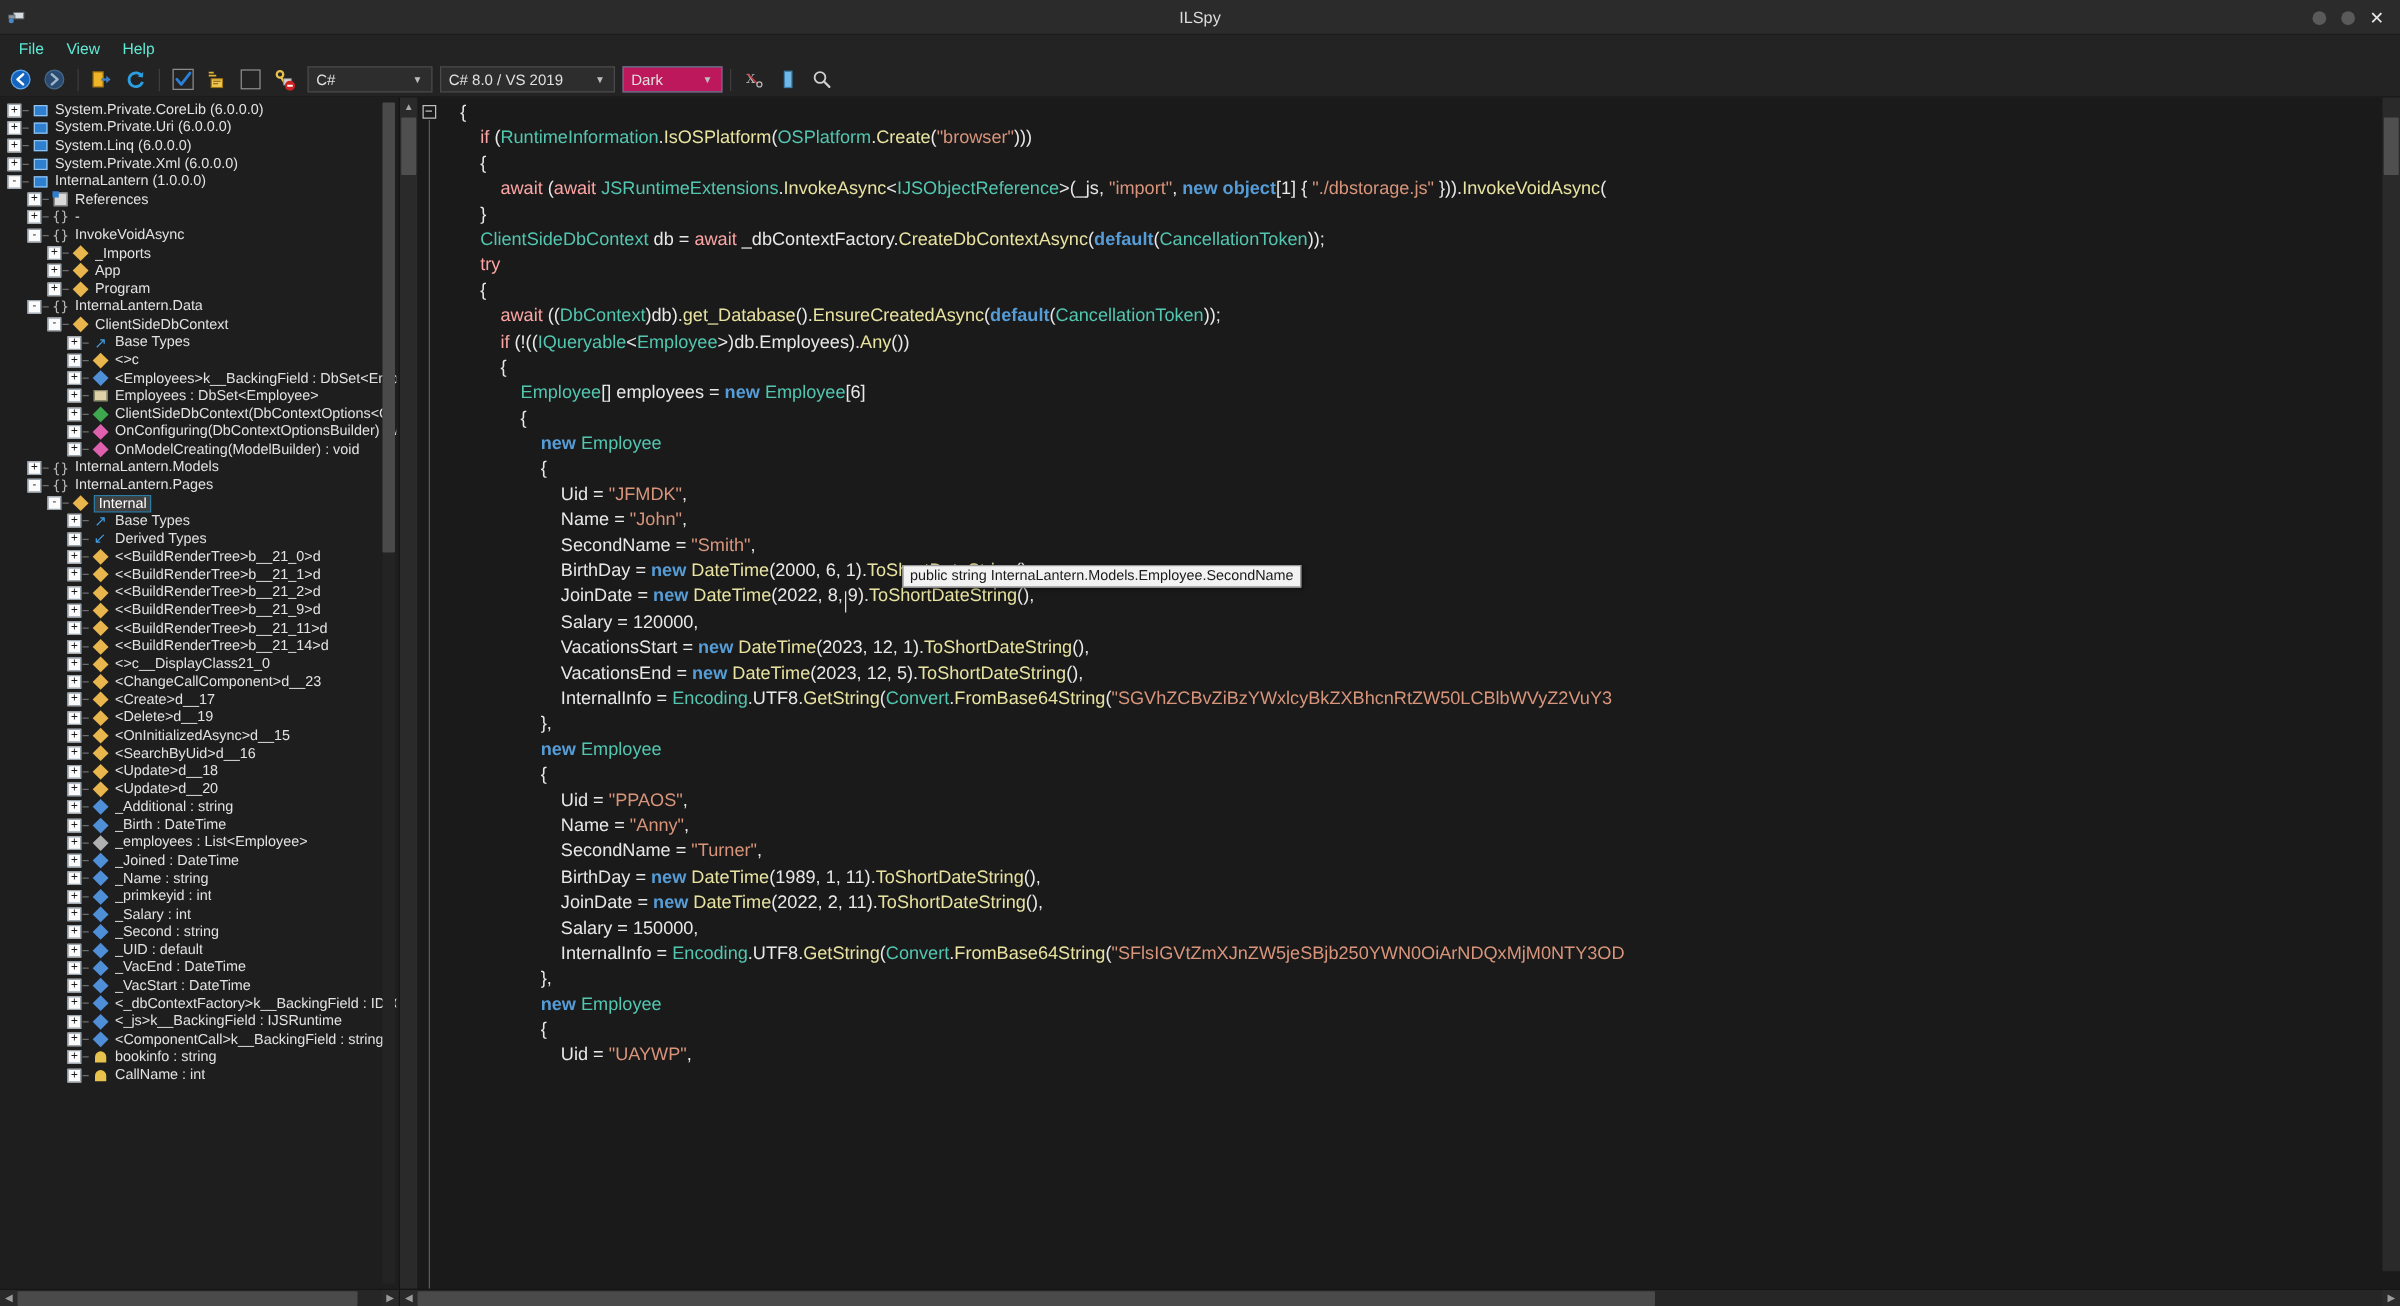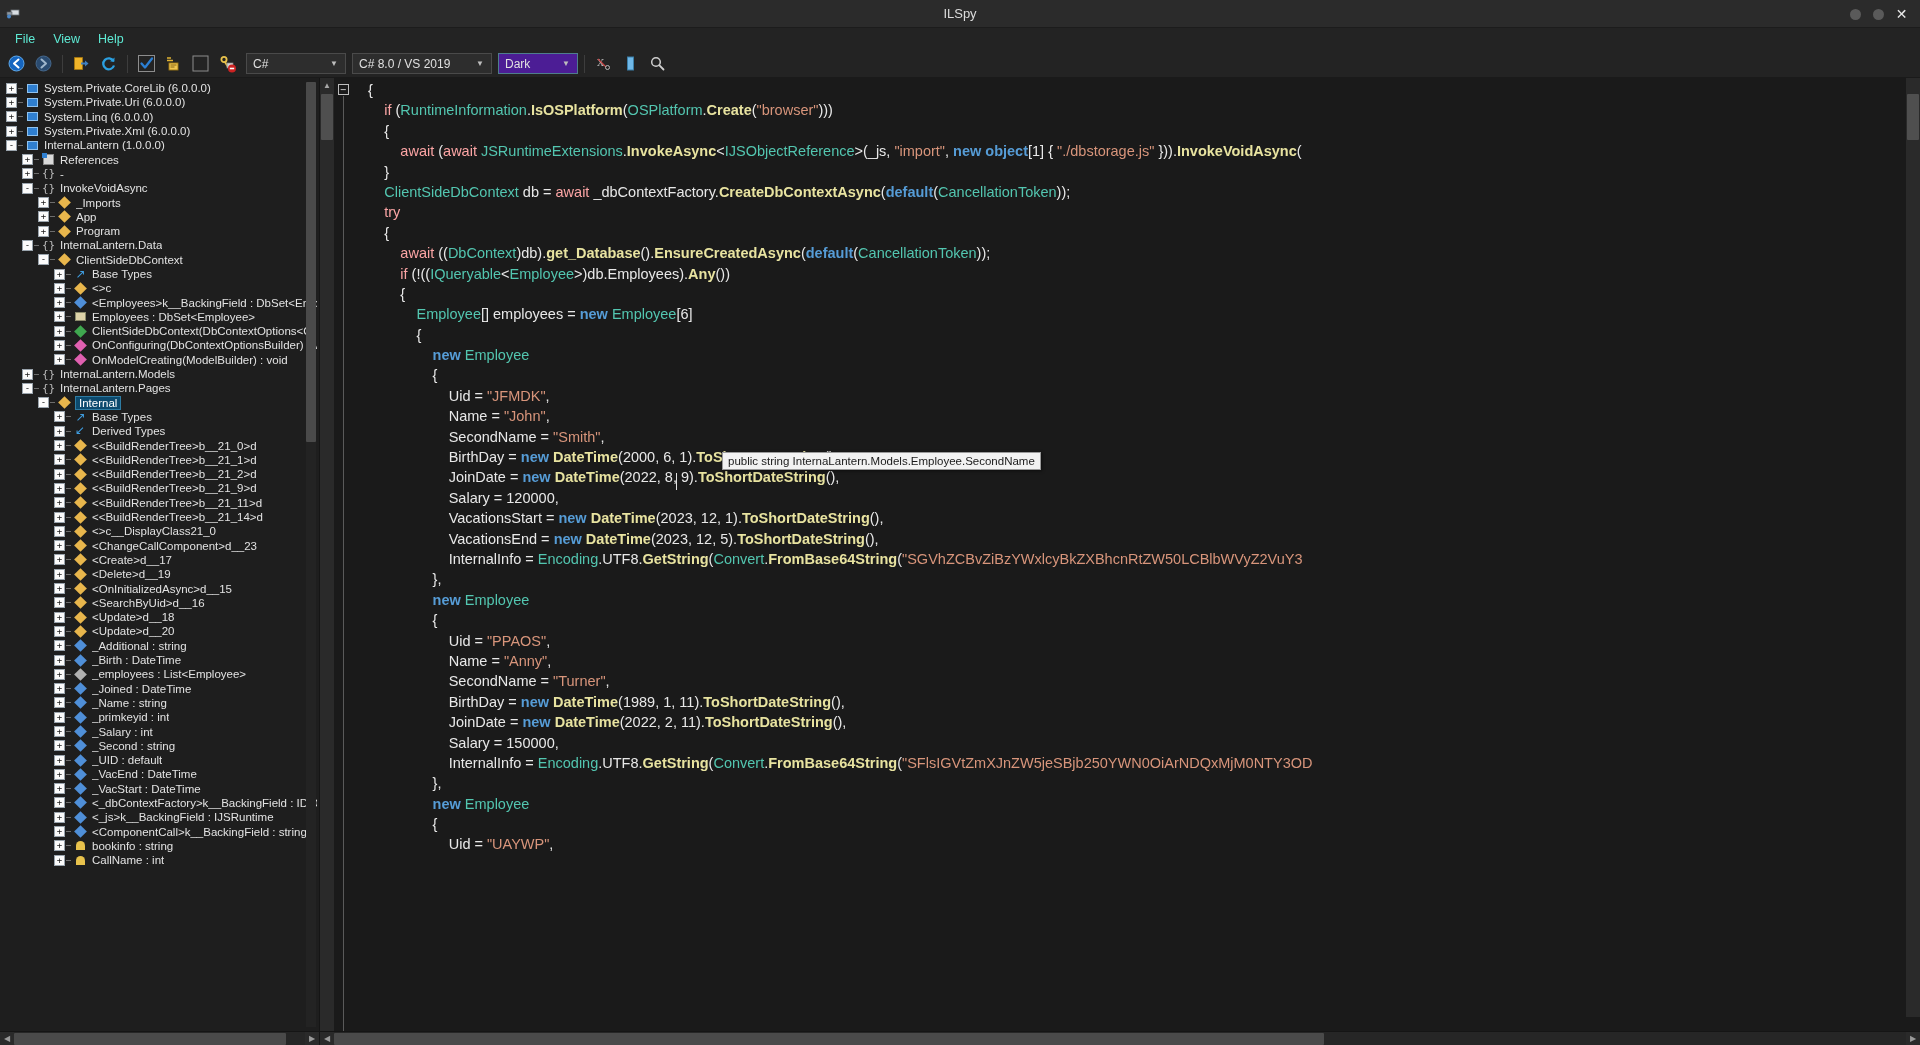--- a/index.html
+++ b/index.html
@@ -93,21 +93,21 @@
     margin-left: 4px;
     position: relative;
   }
   .combo .cb-text { flex: 1; white-space: nowrap; overflow: hidden; }
   .combo .cb-arrow {
     width: 14px; text-align: center;
     color: #bdbdbd; font-size: 8px; line-height: 1;
   }
   .combo.lang { width: 100px; }
   .combo.ver  { width: 140px; }
-  .combo.theme{ width: 80px; background:#4c1d95; border-color:#4f7d8c; }
+  .combo.theme{ width: 80px; background:#be185d; border-color:#4f7d8c; }
 
   
   .body {
     flex: 1 1 auto;
     display: flex;
     min-height: 0;
     background: #232323;
   }
 
   
@@ -149,21 +149,21 @@
   .dash { width: 5px; height: 1px; background: #6d6d6d; flex: 0 0 5px; margin-right: 2px;}
   .ticon {
     width: 15px; height: 13px;
     flex: 0 0 15px;
     margin-right: 4px;
     display: flex; align-items: center; justify-content: center;
     font-size: 10px;
   }
   .lbl { overflow: hidden; text-overflow: clip; text-align: right; }
   .trow.sel .lbl {
-    background: #0c4a6e;
+    background: #404040;
     outline: 1px solid #2e7ca3;
     padding: 0 3px;
     color: #ffffff;
   }
   
   .ic-asm { width:11px;height:9px;background:#2f7fd0;border:1px solid #8fc2ef; }
   .ic-ns  { color:#b9b9b9; font-size:11px; font-family:"DejaVu Sans Mono",monospace; }
   .ic-ref { width:11px;height:11px;background:#d9d9d9;border:1px solid #8a8a8a; position:relative;}
   .ic-ref:after{content:"";position:absolute;left:-2px;top:-2px;width:5px;height:5px;background:#2f7fd0;}
   .ic-cls2{ width:9px;height:9px;background:#e8b64c;transform:rotate(45deg);}
@@ -248,21 +248,21 @@
     line-height: 20.4px;
     color: #e8e8e8;
     white-space: pre;
   }
   .cl { height: 20.4px; white-space: pre; }
 
   
   .kw   { color: #fca5a5; font-weight: normal; }
   .kw2  { color: #569cd6; font-weight: bold; }
   .type { color: #53c6b0; }
-  .meth { color: #e8e3a0; font-weight: bold; }
+  .meth { color: #e8e3a0; font-weight: normal; }
   .str  { color: #d8957b; }
   .pln  { color: #e8e8e8; }
 
   .code-hscroll {
     height: 14px; background: #2a2a2a;
     display: flex; align-items: center;
     flex: 0 0 14px;
     border-top: 1px solid #151515;
   }
   .chs-track { flex:1; height:14px; position:relative; background:#262626;}

